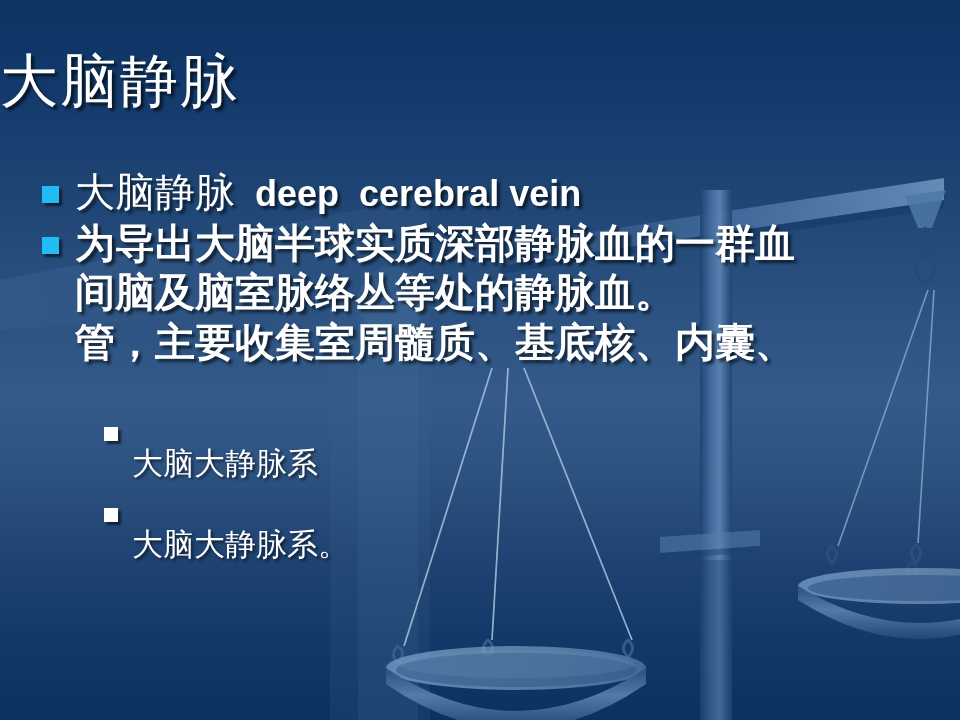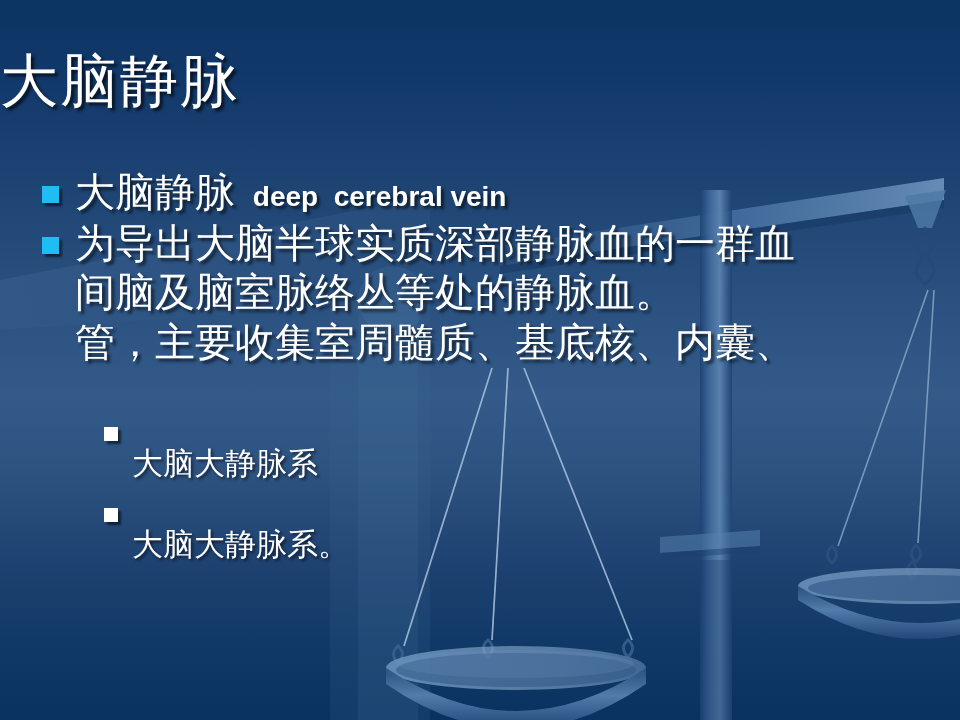--- a/index.html
+++ b/index.html
@@ -73,29 +73,30 @@
   .lvl1 .text {
     flex: 1 1 auto;
     color: #ffffff;
     font-size: 40px;
     line-height: 1.23;
     text-shadow: 3px 3px 3px rgba(0,0,0,0.6);
   }
   .lvl1 .text .eng {
     font-family: "Liberation Sans", "DejaVu Sans", sans-serif;
     font-weight: bold;
-    font-size: 28px;
+    font-size: 36px;
     white-space: pre;
   }
   .lvl1 .text .cjk {
     white-space: pre;
   }
 
   .para .text {
     letter-spacing: 0px;
+    font-weight: bold;
   }
 
   
   .sublist {
     margin-top: 44px;
     margin-left: 62px;
   }
   .lvl2 {
     display: flex;
     align-items: flex-start;

